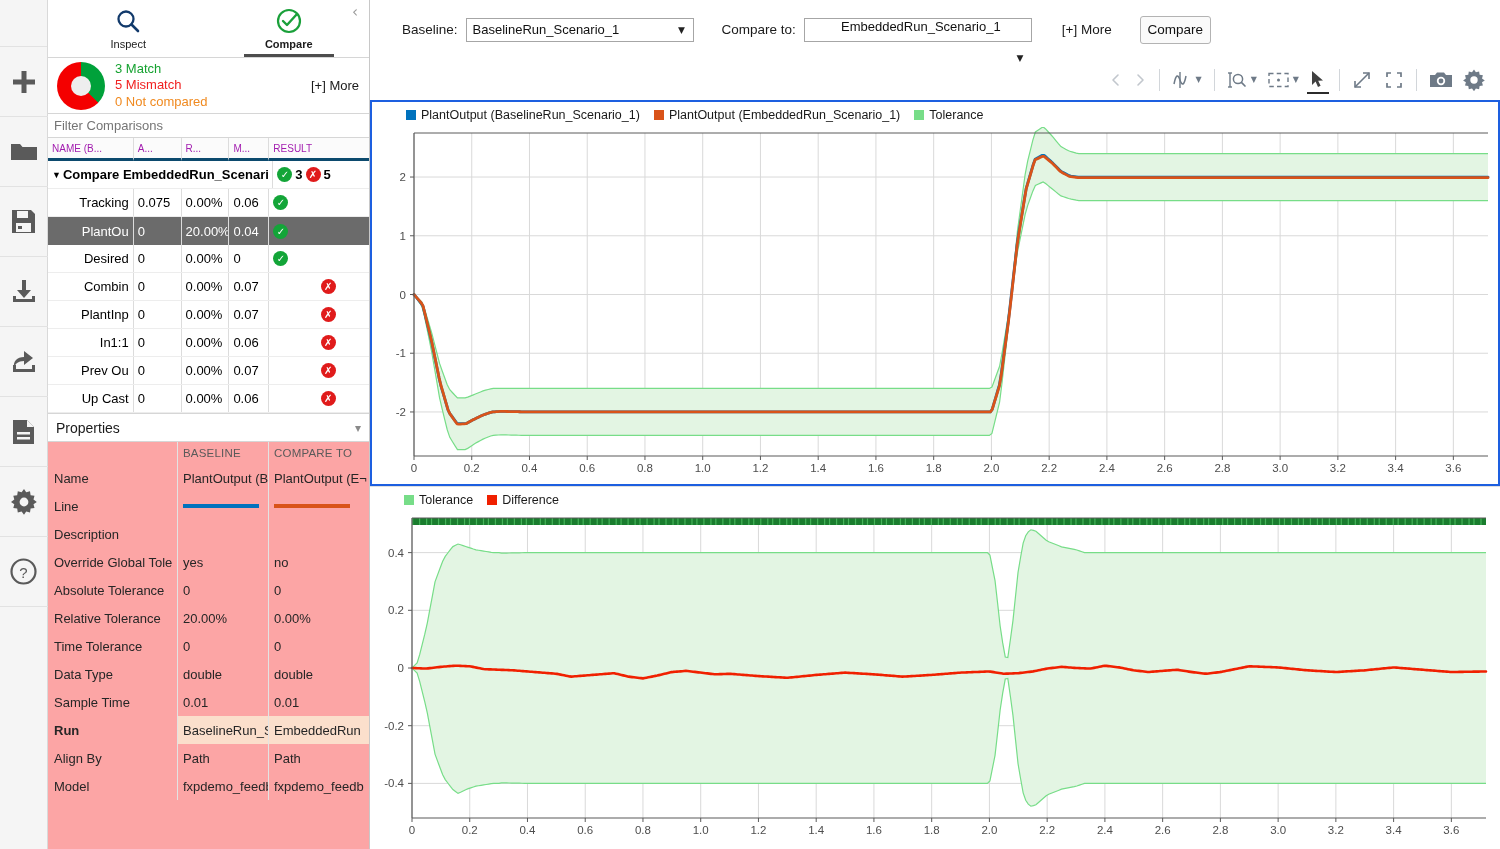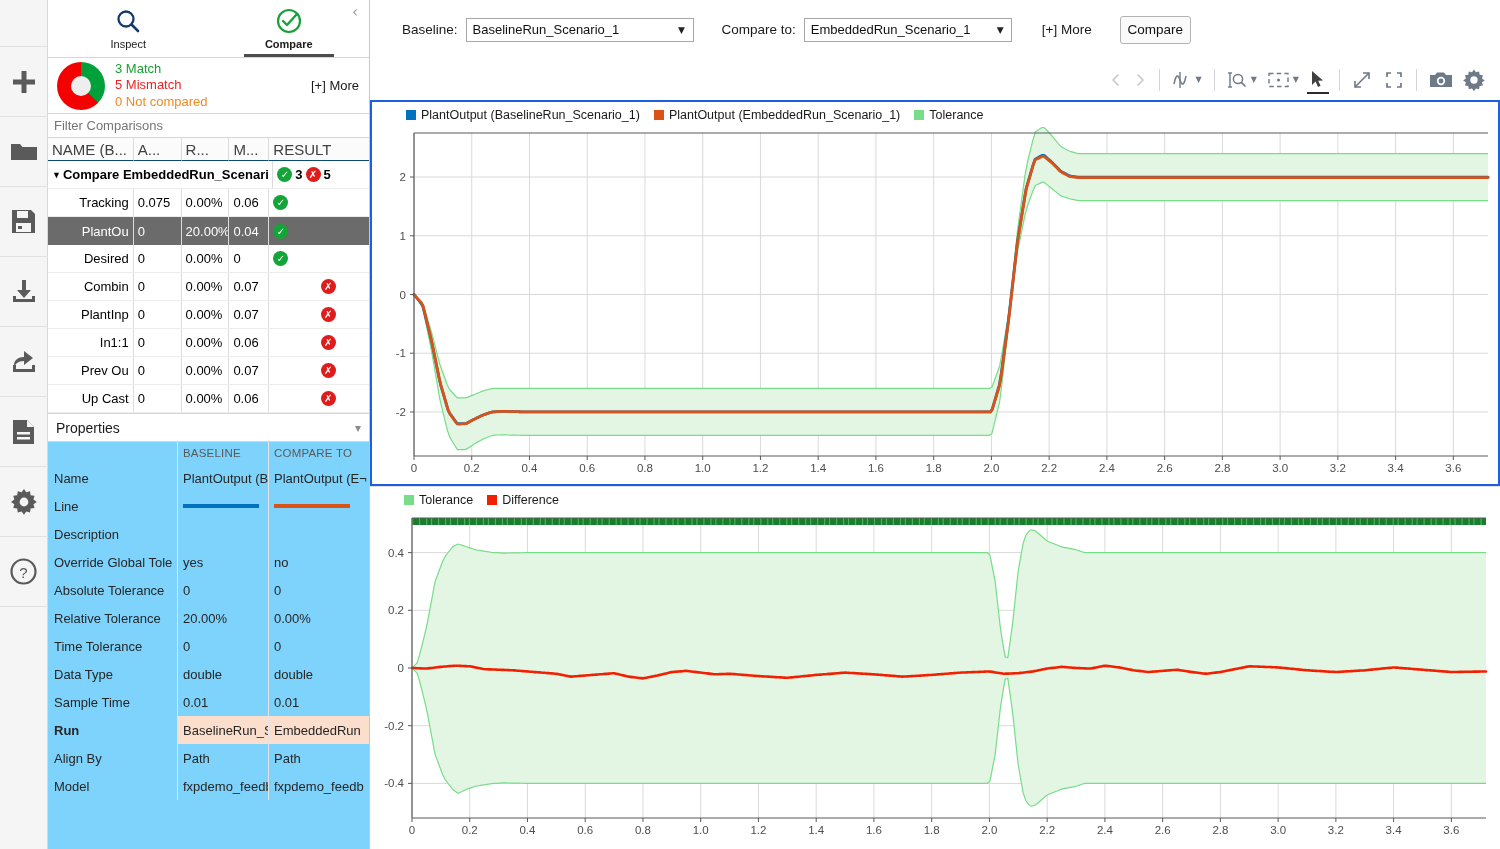--- a/index.html
+++ b/index.html
@@ -74,21 +74,21 @@
   }
   .filterbox input {
     border: none; outline: none; font-size: 13px; color: #8c8c8c; width: 100%;
     font-family: "Liberation Sans", sans-serif; background: transparent;
   }
 
   
   .ctable { border-bottom: 1px solid #d6d6d6; background: #fff; }
   .crow { display: flex; height: 28px; align-items: stretch; font-size: 13px; }
   .crow.header { background: #fbfbfb; color: #3d3d3d; height: 23px; }
-  .crow.header .cell { border-bottom: 1px solid #0c4a6e; color: #404040; font-size: 15px;}
+  .crow.header .cell { border-bottom: 3px solid #0c4a6e; color: #a21caf; font-size: 10px;}
   .crow.group { font-weight: bold; }
   .crow.selected { background: #6b6b6b; color: #ffffff; }
   .crow:not(.header):not(.selected) { border-bottom: 1px solid #ededed; }
   .cell {
     border-right: 1px solid #dcdcdc; display: flex; align-items: center;
     padding: 0 4px; overflow: hidden; white-space: nowrap;
   }
   .c-name { width: 86px; justify-content: flex-end; }
   .c-name.grouped { justify-content: flex-start; font-weight: bold; }
   .c-abs { width: 48px; }
@@ -107,21 +107,21 @@
   .badge-bad { background: #e01b1b; }
   .cnt { font-size: 13px; }
 
   
   .prop-header {
     height: 28px; display: flex; align-items: center; padding: 0 8px;
     border-bottom: 1px solid #d6d6d6; background: #fff;
   }
   .prop-header .t { font-size: 14px; color: #1a1a1a; }
   .prop-header .chev { margin-left: auto; color: #8a8a8a; font-size: 12px; font-family: "DejaVu Sans", sans-serif;}
-  .ptable { flex: 1; overflow: hidden; background: #7dd3fc; text-align: center; }
+  .ptable { flex: 1; overflow: hidden; background: #fca5a5; text-align: center; }
   .prow { display: flex; height: 28px; font-size: 13px; align-items: stretch; }
   .prow.phead { height: 22px; }
   .pcell {
     display: flex; align-items: center; overflow: hidden; white-space: nowrap;
   }
   .p-lab { width: 130px; padding-left: 6px; color: #262626; border-right: 1px solid #e3e3e3; }
   .p-lab.bold { font-weight: bold; }
   .p-val { width: 91px; padding-left: 5px; color: #262626; border-right: 1px solid #e3e3e3;}
   .p-val2 { width: 100px; padding-left: 5px; color: #262626; }
   .phead .p-val, .phead .p-val2 { font-size: 11.5px; color: #5a5a5a; letter-spacing: .2px; }
@@ -138,21 +138,21 @@
   .select {
     height: 24px; border: 1px solid #a6a6a6; background: #fff; display: flex;
     align-items: center; position: relative; font-size: 13px; color: #111;
     padding-left: 6px; cursor: pointer; gap: 19px;
   }
   .select .caret {
     margin-left: auto; width: 22px; text-align: center; font-size: 9px;
     font-family: "DejaVu Sans", sans-serif; color: #222;
   }
   #baseline-select { width: 228px; margin-left: 8px; }
-  #compareto-select { width: 208px; margin-left: 8px; }
+  #compareto-select { width: 228px; margin-left: 8px; flex-direction: column; }
   .more2 { margin-left: 30px; font-size: 13.5px; color: #1a1a1a; cursor: pointer; }
   .btn {
     margin-left: 28px; height: 28px; min-width: 71px; border: 1px solid #b3b3b3;
     border-radius: 3px; background: #fafafa; display: flex; align-items: center;
     justify-content: center; font-size: 13.5px; color: #111; cursor: pointer;
   }
 
   .charttoolbar {
     height: 41px; display: flex; align-items: center; justify-content: flex-end;
     padding-right: 10px; gap: 0; background: #fff;

